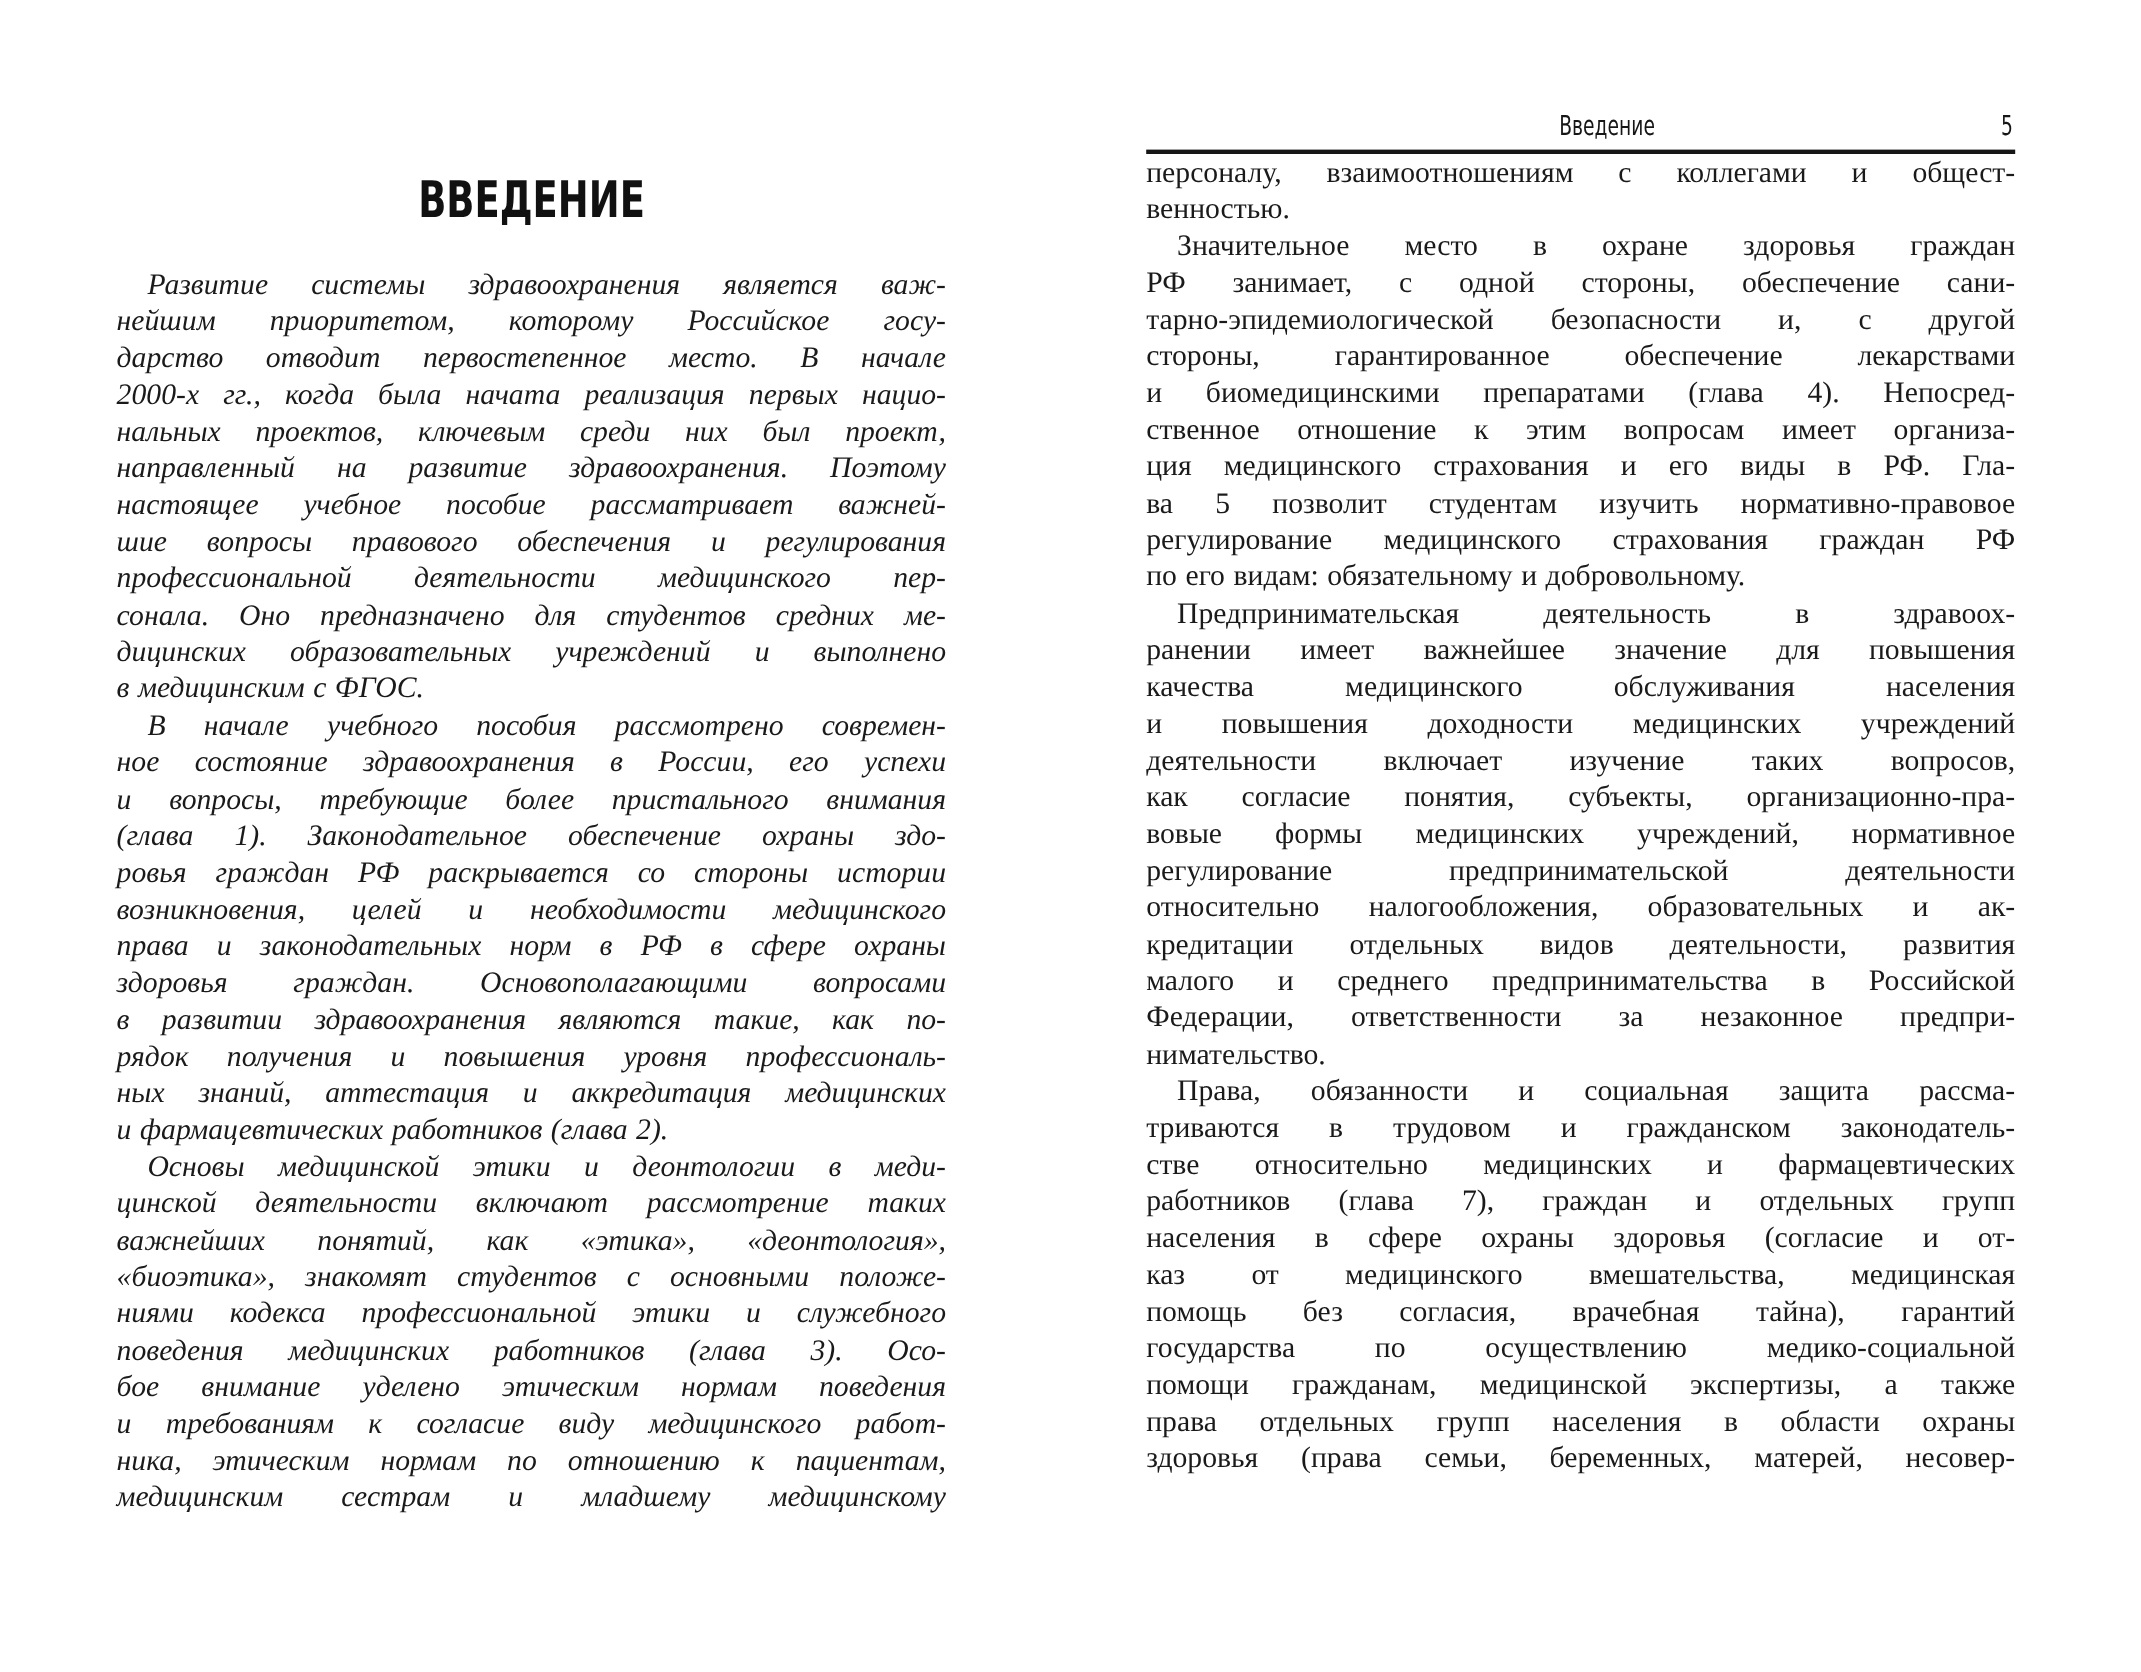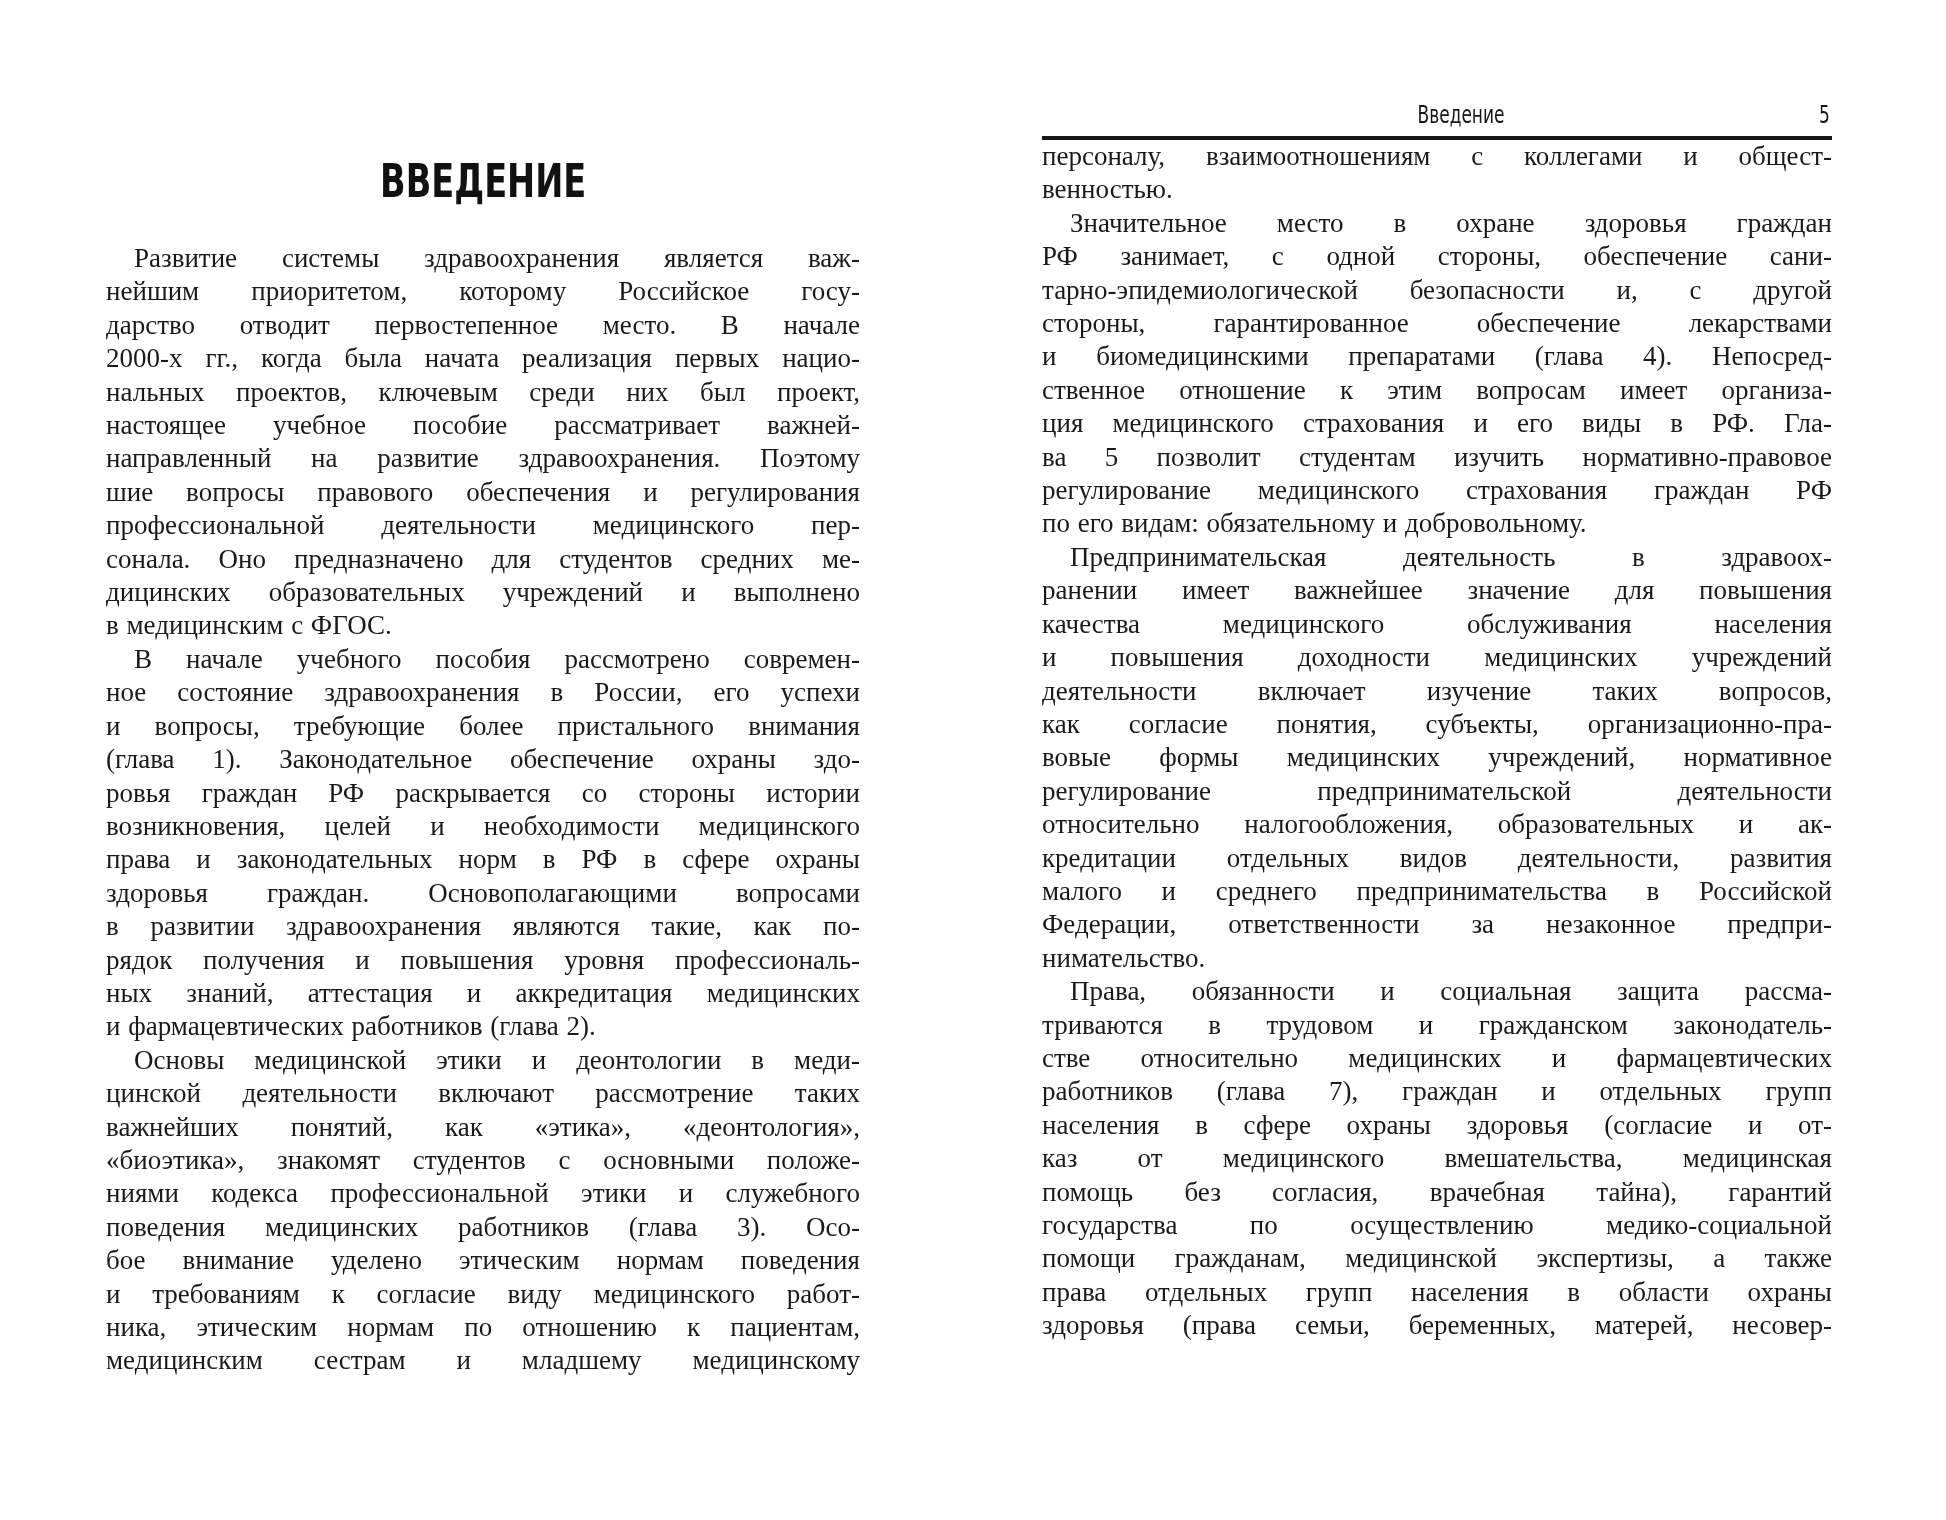--- a/index.html
+++ b/index.html
@@ -71,20 +71,21 @@
   .head-rule {
     margin: 6px 0 0 0;
     border: 0;
     border-top: 4px solid #161616;
     width: 100%;
   }
   .body-text {
   }
   .col-left .body-text {
     margin-top: 0;
+    font-style: italic;
   }
   .line {
     font-size: 27px;
     line-height: 33.4px;
     text-align: justify;
     text-align-last: justify;
     word-spacing: 1px;
   }
   .line.indent {
     text-indent: 28px;
@@ -99,22 +100,22 @@
 <div class="sheet">
 
   <div class="col col-left">
     <h1 class="doc-title"><span class="squeeze">ВВЕДЕНИЕ</span></h1>
     <div class="body-text">
         <div class="line indent">Развитие системы здравоохранения является важ-</div>
         <div class="line">нейшим приоритетом, которому Российское госу-</div>
         <div class="line">дарство отводит первостепенное место. В начале</div>
         <div class="line">2000-х гг., когда была начата реализация первых нацио-</div>
         <div class="line">нальных проектов, ключевым среди них был проект,</div>
+        <div class="line">направленный на развитие здравоохранения. Поэтому</div>
         <div class="line">настоящее учебное пособие рассматривает важней-</div>
-        <div class="line">направленный на развитие здравоохранения. Поэтому</div>
         <div class="line">шие вопросы правового обеспечения и регулирования</div>
         <div class="line">профессиональной деятельности медицинского пер-</div>
         <div class="line">сонала. Оно предназначено для студентов средних ме-</div>
         <div class="line">дицинских образовательных учреждений и выполнено</div>
         <div class="line para-end">в медицинским с ФГОС.</div>
         <div class="line indent">В начале учебного пособия рассмотрено современ-</div>
         <div class="line">ное состояние здравоохранения в России, его успехи</div>
         <div class="line">и вопросы, требующие более пристального внимания</div>
         <div class="line">(глава 1). Законодательное обеспечение охраны здо-</div>
         <div class="line">ровья граждан РФ раскрывается со стороны истории</div>

